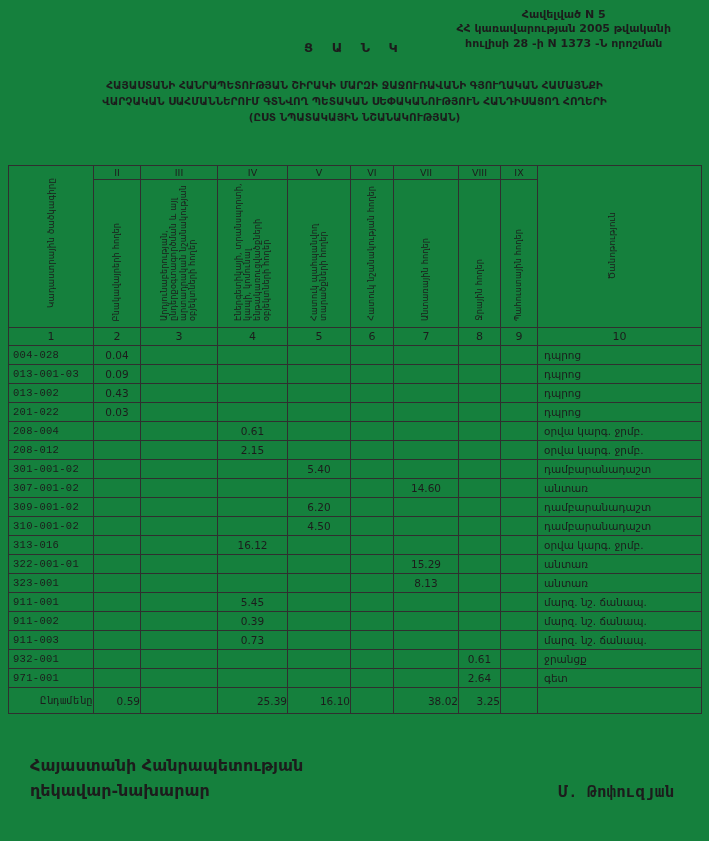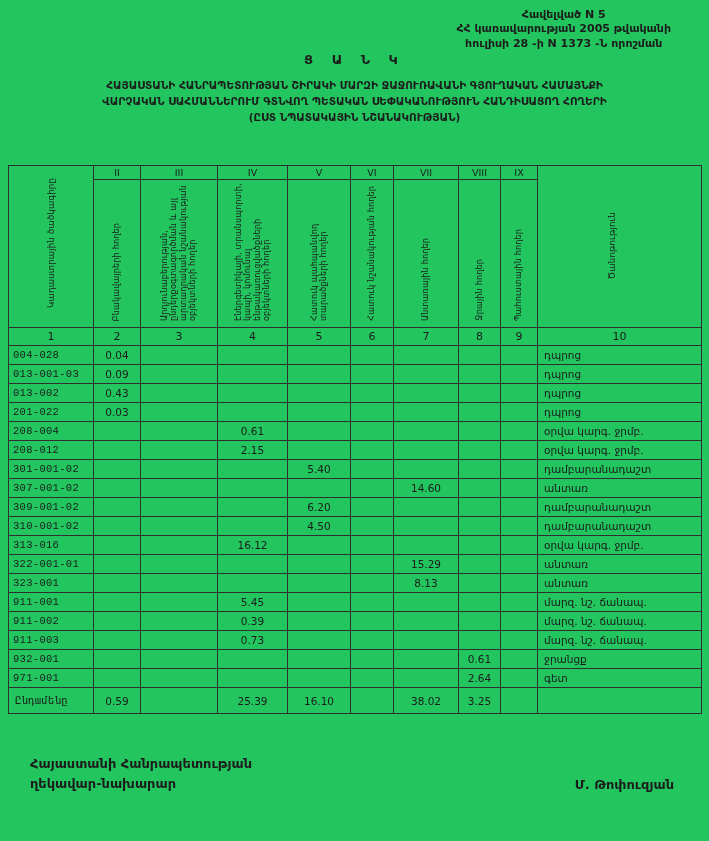--- a/index.html
+++ b/index.html
@@ -4,30 +4,30 @@
 <style>
   * { margin:0; padding:0; box-sizing:border-box; }
   html,body { background:#ffffff; }
   body {
     width:709px; height:841px;
     font-family:"DejaVu Sans", sans-serif;
     color:#1c1c1c;
     position:relative;
     overflow:hidden;
   }
-  .page { position:absolute; inset:0; background:#22c55e; }
+  .page { position:absolute; inset:0; background:#15803d; }
 
   .appendix {
     position:absolute; top:8px; right:38px;
     text-align:center; font-size:11px; font-weight:bold; line-height:1.3;
     white-space:nowrap;
   }
 
   .doc-title {
-    position:absolute; top:52px; left:0; width:100%;
+    position:absolute; top:40px; left:0; width:100%;
     text-align:center; font-size:13px; font-weight:bold; letter-spacing:7px;
   }
 
   .subtitle {
     position:absolute; top:78px; left:0; width:100%;
     text-align:center; font-size:10.5px; font-weight:bold; line-height:1.5;
   }
 
   table.land {
     position:absolute; top:165px; left:8px;
@@ -56,30 +56,30 @@
     letter-spacing:0.2px;
   }
   .rot.big { font-size:8.5px; max-height:152px; }
 
   tr.nums-row td { height:18px; text-align:center; font-size:11px; }
 
   tbody.databody td { height:19px; }
   tbody.databody td.code { text-align:left; padding-left:4px; letter-spacing:0.3px;font-family:Liberation Mono, monospace; }
   tbody.databody td.num  { text-align:center; }
   tbody.databody td.note { text-align:left; padding-left:6px; }
-  tbody.databody tr.total td { height:26px; }
+  tbody.databody tr.total td { height:26px;text-align:right; }
   tbody.databody tr.total td.code { padding-left:6px; }
 
   .footer {
     position:absolute; top:754px; left:30px; width:652px;
     display:flex; justify-content:space-between; align-items:flex-end;
-    font-size:13px; font-weight:bold;
+    font-size:16px; font-weight:bold;
   }
   .footer-left { line-height:1.55; }
-  .footer-right { padding-bottom:2px; padding-right:8px; }
+  .footer-right { padding-bottom:2px; padding-right:8px;font-family:Liberation Mono, monospace; }
 </style>
 </head>
 <body>
 
 <div class="page">
 
   <div class="appendix">
     <div>Հավելված N 5</div>
     <div>ՀՀ կառավարության 2005 թվականի</div>
     <div>հուլիսի 28 -ի N 1373 -Ն որոշման</div>

